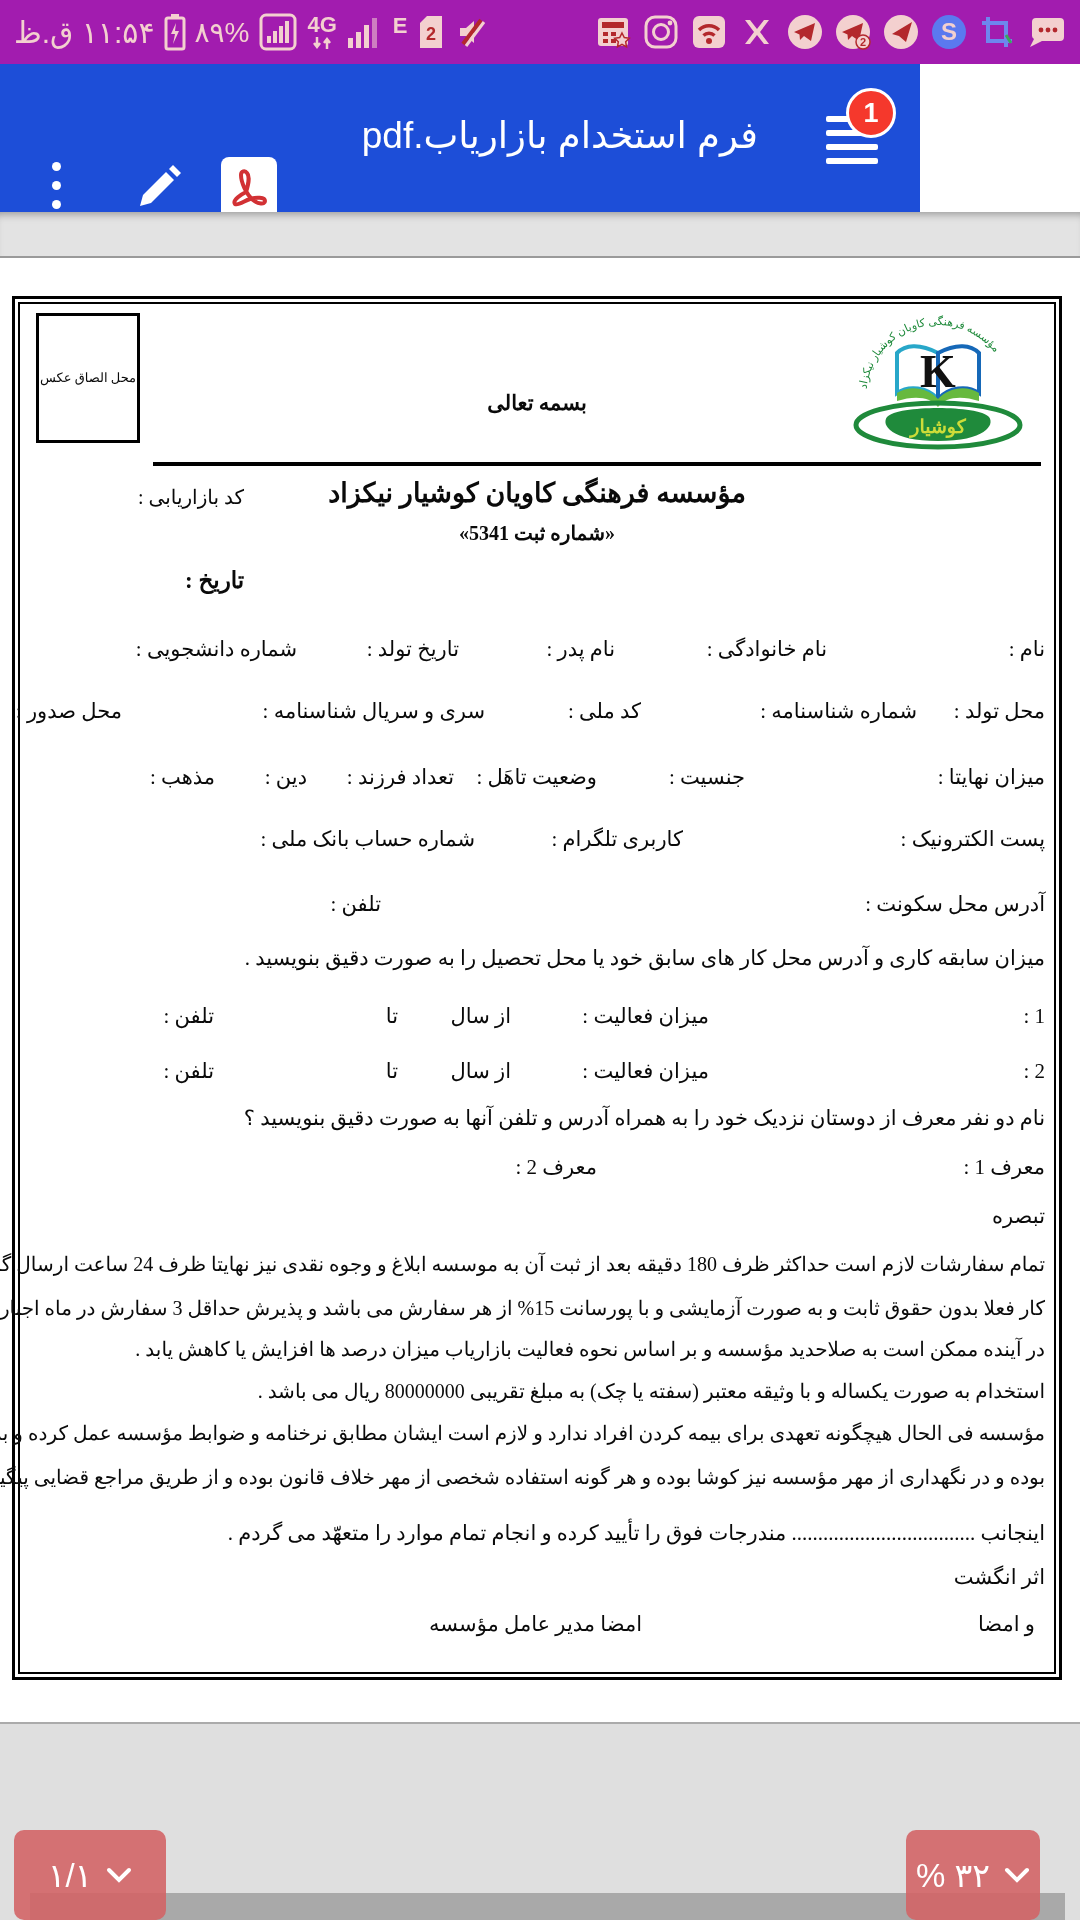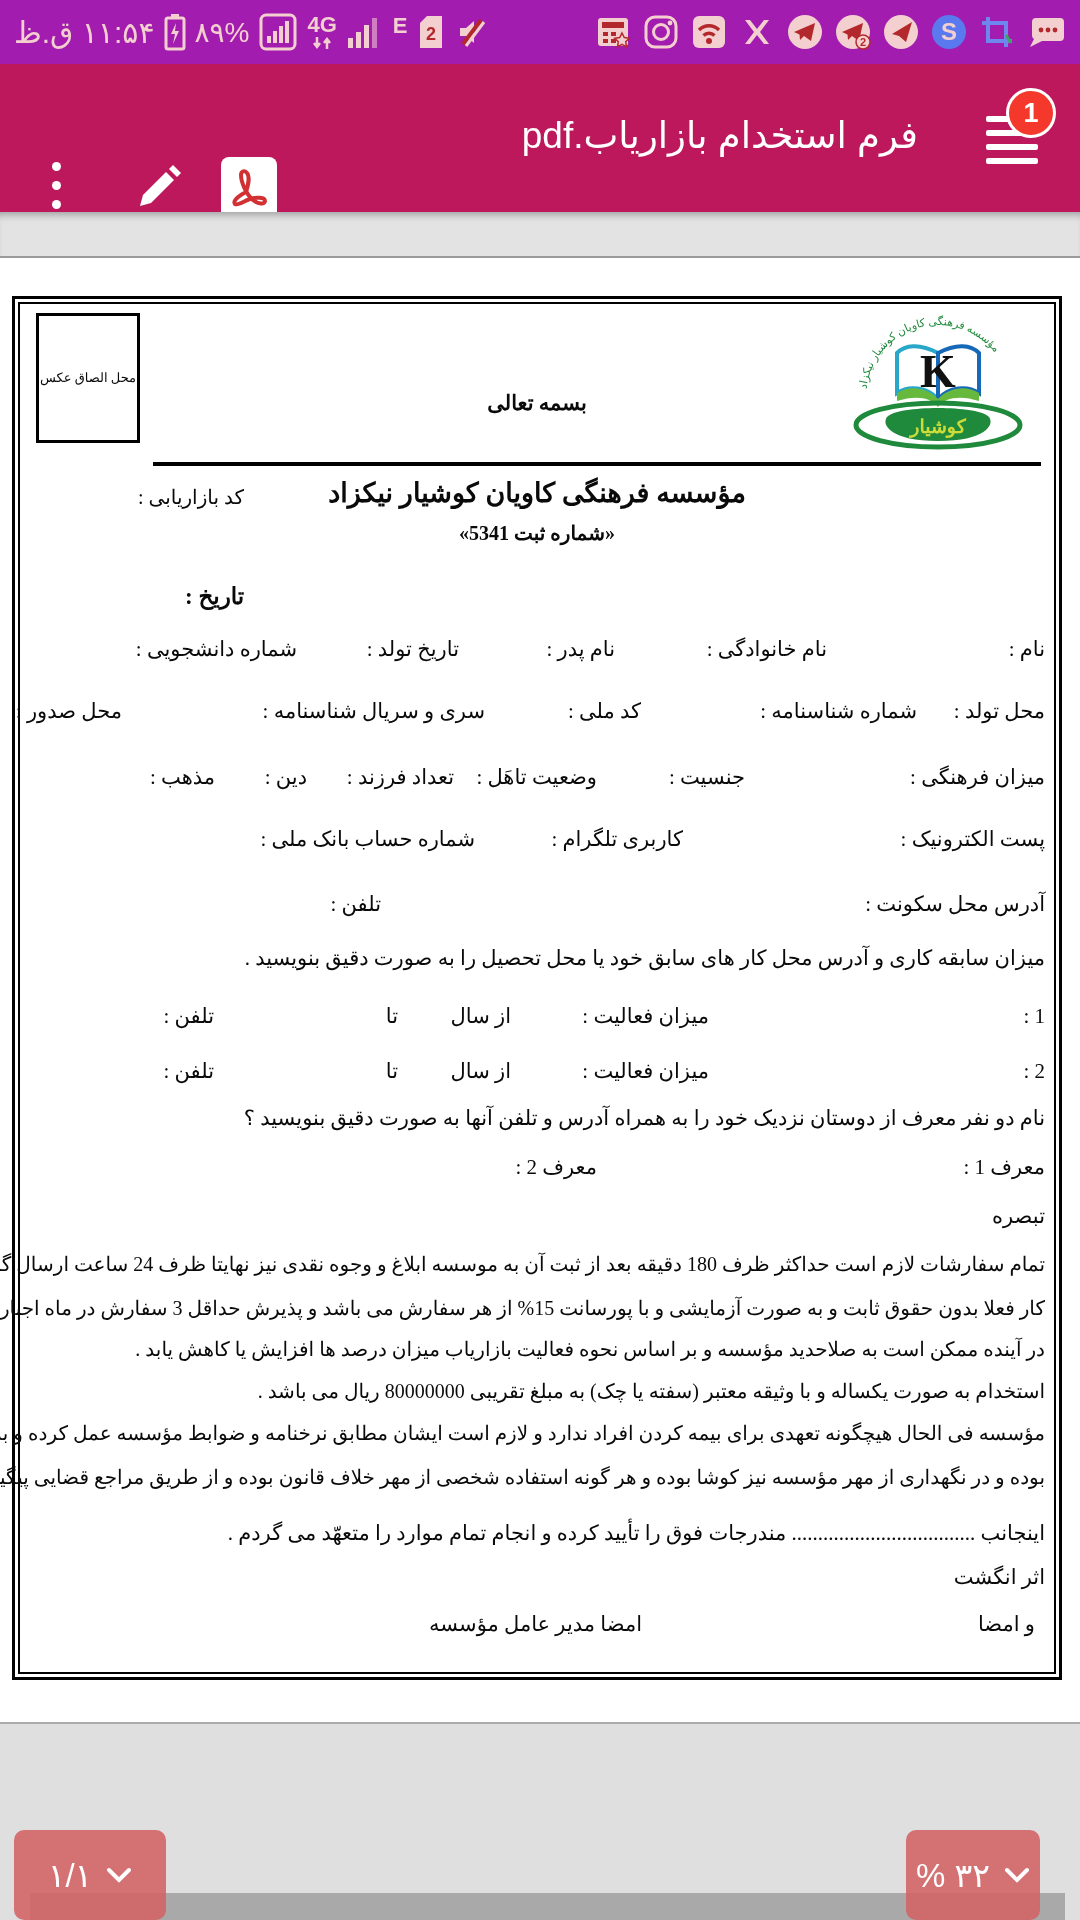--- a/index.html
+++ b/index.html
@@ -14,22 +14,22 @@
   .sb-left { display:flex; align-items:center; gap:9px; }
   .sb-right { margin-left:auto; display:flex; align-items:center; gap:10px; }
   .sb-time { font-size:30px; direction:rtl; letter-spacing:1px; }
   .sb-pct { font-size:28px; }
   .sb-e { font-size:22px; font-weight:bold; padding-bottom:12px; }
   .sb-4g { display:flex; flex-direction:column; align-items:center; line-height:1; }
   .sb-4g .t { font-size:22px; font-weight:bold; }
   .sb-ic { display:flex; align-items:center; justify-content:center; }
 
   
-  .app-bar { position:absolute; left:0; top:64px; width:1080px; height:148px;
-    background:#be185d; }
+  .app-bar { position:absolute; left:0; top:64px; width:920px; height:148px;
+    background:#1d4ed8; }
   .ab-title { position:absolute; right:162px; top:50px; width:640px;
     direction:rtl; text-align:right; color:#fff; font-size:37px; }
   .hamburger { position:absolute; right:38px; top:52px; width:56px; height:48px; }
   .hamburger .bar { position:absolute; left:0; width:52px; height:6px; background:#fff; border-radius:2px; }
   .menu-badge { position:absolute; right:24px; top:24px; width:50px; height:50px;
     border-radius:50%; background:#F5382C; border:3px solid #fff; color:#fff;
     font-size:27px; font-weight:bold; display:flex; align-items:center; justify-content:center; }
   .ab-dots { position:absolute; left:52px; top:98px; width:10px; }
   .ab-dots i { display:block; width:9px; height:9px; border-radius:50%; background:#fff; margin-bottom:10px; }
   .ab-pencil { position:absolute; left:132px; top:98px; }
@@ -261,40 +261,40 @@
         <path d="M38 108 C48 96 130 96 140 108 C146 116 136 132 89 132 C42 132 32 116 38 108 Z" fill="#1F8A3B"></path>
         <text x="89" y="124" font-size="19" font-weight="bold" fill="#CDDC39" text-anchor="middle">کوشیار</text>
       </svg>
     </div>
 
     <div class="c-line bismillah">بسمه تعالی</div>
     <div class="head-rule"></div>
     <div class="c-line institute">مؤسسه فرهنگی کاویان کوشیار نیکزاد</div>
     <span class="abs" style="left:123px; top:186px; font-size:20px;">کد بازاریابی :</span>
     <div class="c-line reg-no">«شماره ثبت 5341»</div>
-    <span class="abs bold" style="left:170px; top:268px; font-size:23px;margin-top:16px;">تاریخ :</span>
+    <span class="abs bold" style="left:170px; top:268px; font-size:23px;">تاریخ :</span>
 
     <div class="prow" style="top:338px">
       <span style="right:14px">نام :</span>
       <span style="right:232px">نام خانوادگی :</span>
       <span style="right:444px">نام پدر :</span>
       <span style="right:600px">تاریخ تولد :</span>
       <span style="right:762px">شماره دانشجویی :</span>
     </div>
 
     <div class="prow" style="top:400px">
       <span style="right:14px">محل تولد :</span>
       <span style="right:142px">شماره شناسنامه :</span>
       <span style="right:418px">کد ملی :</span>
       <span style="right:574px">سری و سریال شناسنامه :</span>
       <span style="right:937px">محل صدور :</span>
     </div>
 
     <div class="prow" style="top:466px">
-      <span style="right:14px">میزان فرهنگی :</span>
+      <span style="right:14px">میزان نهایتا :</span>
       <span style="right:314px">جنسیت :</span>
       <span style="right:462px">وضعیت تاهَل :</span>
       <span style="right:605px">تعداد فرزند :</span>
       <span style="right:752px">دین :</span>
       <span style="right:844px">مذهب :</span>
     </div>
 
     <div class="prow" style="top:528px">
       <span style="right:14px">پست الکترونیک :</span>
       <span style="right:376px">کاربری تلگرام :</span>

